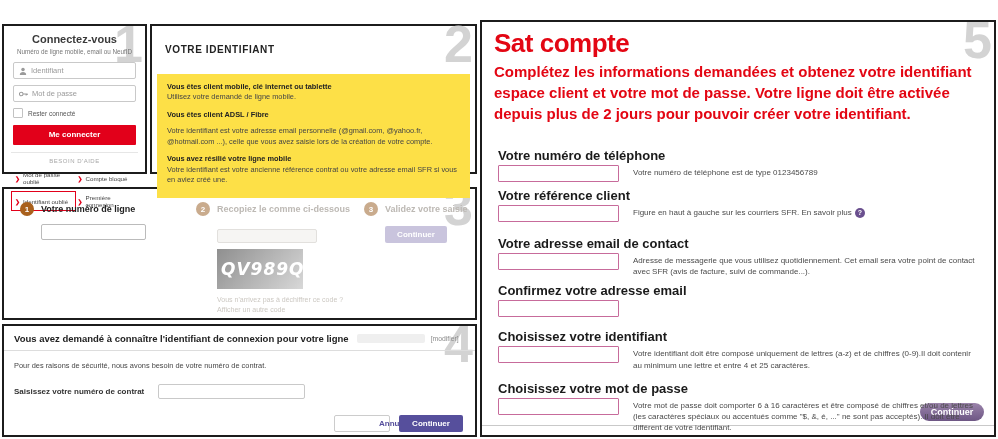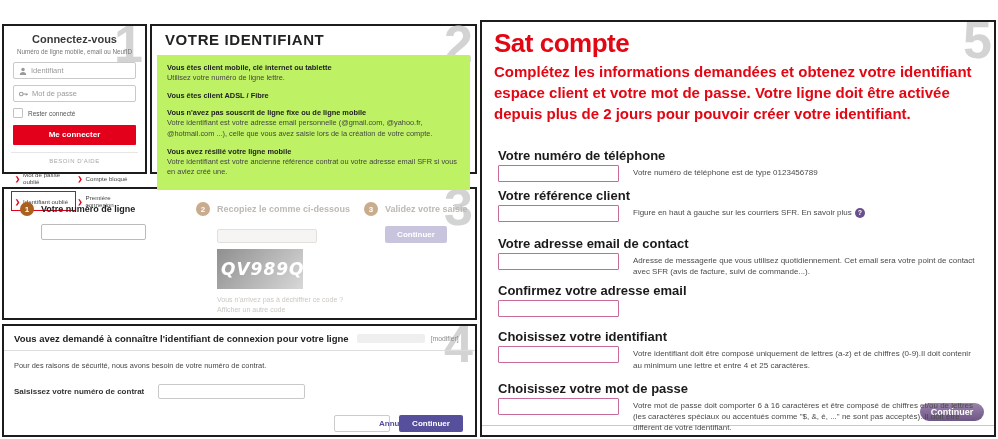--- a/index.html
+++ b/index.html
@@ -34,22 +34,22 @@
              text-align:center; line-height:20px; border-radius:1px; cursor:pointer; }
   .p1-div { border-top:1px solid #e6e6e6; margin:7px -2px 5px; }
   .p1-help { text-align:center; font-size:6px; color:#a8a8a8; letter-spacing:.5px; margin-bottom:6px; }
   .p1-links { display:grid; grid-template-columns:1fr 1fr; row-gap:7px; column-gap:2px; }
   .p1-link { display:flex; align-items:center; gap:3px; font-size:6.2px; color:#444; padding:1px 2px; }
   .p1-link .arr { color:#e2001a; font-size:6px; font-weight:bold; }
   .p1-link.hl { outline:1px solid #e2001a; outline-offset:1px; }
 
   
   #p2 .content { height:100%; }
-  .p2-title { font-size:15px; font-weight:bold; color:#222; letter-spacing:.6px; padding:5px 13px 7px; }
-  .p2-body-wrap { background:#bef264; margin:0 5px 5px; padding:7px 10px 6px; }
+  .p2-title { font-size:10px; font-weight:bold; color:#222; letter-spacing:.6px; padding:18px 13px 7px; }
+  .p2-body-wrap { background:#fde047; margin:12px 5px 5px; padding:7px 10px 6px; }
   .p2-sec { margin-bottom:6px; }
   .p2-head { font-size:7.4px; font-weight:bold; color:#222; line-height:1.5; }
   .p2-text { font-size:7.4px; color:#454545; line-height:1.45; }
   .red-box-link { color:#333; text-decoration:underline; outline:1px solid #e2001a;
                   outline-offset:1px; cursor:pointer; }
 
   
   #p3 .content { display:flex; padding:13px 0 0 16px; }
   .step-col1 { width:176px; }
   .step-col2 { width:168px; }
@@ -171,27 +171,26 @@
     </div>
   </div>
 
   <div class="panel" id="p2">
     <div class="wm">2</div>
     <div class="content">
       <div class="p2-title">VOTRE IDENTIFIANT</div>
       <div class="p2-body-wrap">
         <div class="p2-sec">
           <div class="p2-head">Vous êtes client mobile, clé internet ou tablette</div>
-          <div class="p2-text">Utilisez votre numéro de ligne lettre.</div>
+          <div class="p2-text">Utilisez votre demandé de ligne mobile.</div>
         </div>
         <div class="p2-sec">
           <div class="p2-head">Vous êtes client ADSL / Fibre</div>
         </div>
         <div class="p2-sec">
-          <div class="p2-head">Vous n'avez pas souscrit de ligne fixe ou de ligne mobile</div>
           <div class="p2-text">Votre identifiant est votre adresse email personnelle (@gmail.com, @yahoo.fr, @hotmail.com ...), celle que vous avez saisie lors de la création de votre compte.</div>
         </div>
         <div class="p2-sec">
           <div class="p2-head">Vous avez résilié votre ligne mobile</div>
           <div class="p2-text">Votre identifiant est votre ancienne référence contrat ou votre adresse email SFR si vous en aviez créé une.</div>
         </div>
       </div>
     </div>
   </div>
 

